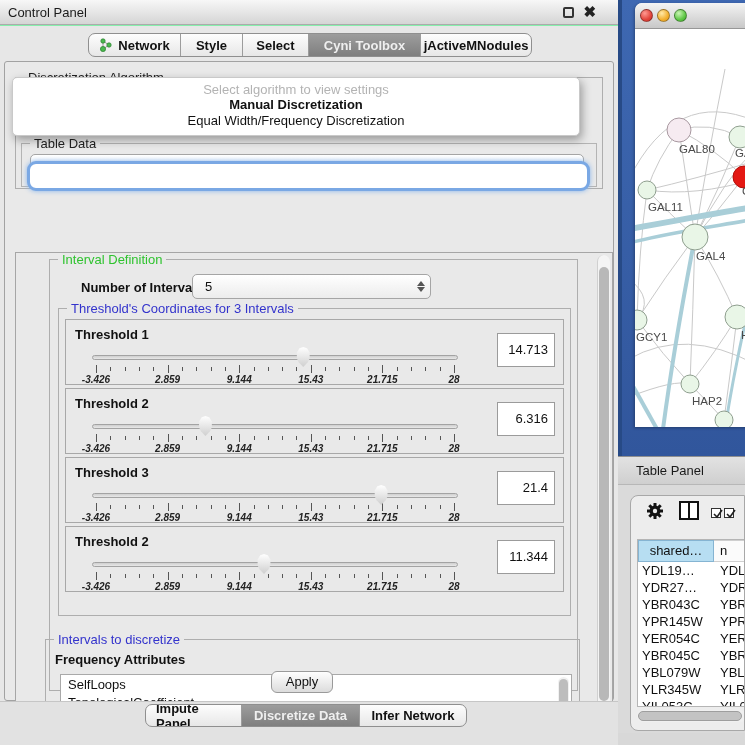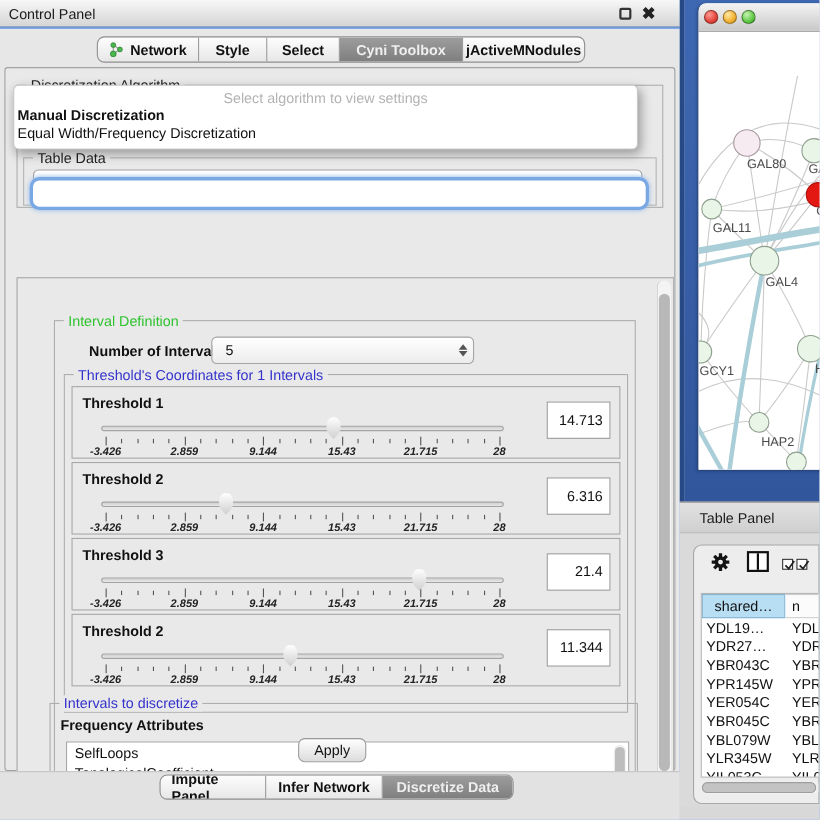--- a/index.html
+++ b/index.html
@@ -1,18 +1,18 @@
 <!DOCTYPE html>
 <html><head>
 <meta charset="utf-8">
 <style>
   * { box-sizing: border-box; margin: 0; padding: 0; }
   html,body { width:745px; height:745px; }
   body { font-family:"Liberation Sans", sans-serif; background:#e3e3e3; position:relative; overflow:hidden; }
-  #root { position:absolute; left:0; top:0; width:745px; height:745px; background:#3b82f6; }
+  #root { position:absolute; left:0; top:0; width:745px; height:745px; background:#86efac; }
 
   
   .cp-header { position:absolute; left:0; top:0; width:618px; height:25px;
     background:linear-gradient(#f7f7f7,#d5d5d5); border-bottom:1px solid #ababab;
     display:flex; align-items:center; font-size:13px; color:#1a1a1a; }
   .cp-title { padding-left:8px; }
   .cp-float { position:absolute; right:44px; top:7px; width:11px; height:11px; border:2px solid #333; border-radius:2px; }
   .cp-close { position:absolute; right:22px; top:3px; font-size:15px; font-weight:bold; color:#222; }
 
   .cp-bg { position:absolute; left:0; top:26px; width:618px; height:719px; background:#e7e7e7; }
@@ -43,21 +43,21 @@
 
   
   .algo-combo { position:absolute; left:22px; top:99px; width:563px; height:30px; border-radius:9px;
     background:#fff; border:3px solid #7aa8e4; box-shadow:0 0 5px #86b4ec; z-index:4; }
 
   
   .popup { position:absolute; left:12px; top:77px; width:568px; height:59px; background:#fff;
     border:1px solid #c9c9c9; border-radius:5px; box-shadow:2px 4px 10px rgba(0,0,0,0.35); z-index:10;
     font-size:13px; }
   .popup .ph { text-align:center; color:#b3b3b3; padding-top:4px; height:18px; }
-  .popup .opt { padding:1px 3px; color:#111; height:16px; line-height:15px; }
+  .popup .opt { padding:1px 3px; color:#111; height:16px; line-height:15px;text-align:center; }
   .popup .opt.first { font-weight:bold; }
 
   .scrollpane { position:absolute; left:10px; top:190px; width:598px; height:474px;
     border:1px solid #a6a6a6; background:#e9e9e9; overflow:hidden; }
   .vscroll { position:absolute; right:2px; top:2px; width:13px; height:468px; background:#f4f4f4;
     border-left:1px solid #d0d0d0; border-radius:7px; }
   .vscroll .thumb { position:absolute; left:1px; top:12px; width:10px; height:434px; background:#b8b8b8; border-radius:6px; }
 
   .threshold-panel { position:relative; height:66px; margin:0 4px 3px 4px; border:1px solid #a8a8a8; background:#e9e9e9; }
   .t-label { position:absolute; left:9px; top:7px; font-size:13px; font-weight:bold; color:#111; }
@@ -183,34 +183,34 @@
         <span class="val">galFiltered.sif default node</span>
         <span class="stepper">
             <i class="up"></i>
             <i class="dn"></i>
           </span>
       </div>
     </div>
 
     <div class="scrollpane">
 
-      <div class="group" style="left:33px; top:6px; width:529px; height:432px;margin-top:32px;">
+      <div class="group" style="left:33px; top:6px; width:529px; height:432px;">
         <span class="legend green">Interval Definition</span>
 
         <div class="nolabel" style="left:31px; top:20px;">Number of Intervals</div>
         <div class="combo" style="left:142px; top:14px; width:239px; height:25px;">
           <span class="val">5</span>
           <span class="stepper">
               <i class="up"></i>
               <i class="dn"></i>
             </span>
         </div>
 
         <div class="group" style="left:8px; top:48px; width:513px; height:308px;">
-          <span class="legend blue">Threshold's Coordinates for 1 Intervals</span>
+          <span class="legend blue">Threshold's Coordinates for 3 Intervals</span>
           <div style="position:absolute; left:2px; top:10px; right:2px;">
   <div class="threshold-panel">
     <div class="t-label">Threshold 1</div>
     <div class="slider-zone">
       <div class="track"></div>
       <div class="ticks">
                     <div class="tick major" style="left: 0%;"></div>
                     <div class="tick" style="left: 4%;"></div>
                     <div class="tick" style="left: 8%;"></div>
                     <div class="tick" style="left: 12%;"></div>
@@ -422,25 +422,25 @@
   </div>
 
   <div class="apply-btn">Apply</div>
 
   <div class="cp-footer"></div>
 
   <div class="seg" style="left:145px; top:704px; height:23px;">
     <div class="tab" style="width:96px;">
       <span>Impute Panel</span>
     </div>
+    <div class="tab sel" style="width:118px;">
+      <span>Discretize Data</span>
+    </div>
     <div class="tab" style="width:106px;">
       <span>Infer Network</span>
-    </div>
-    <div class="tab sel" style="width:118px;">
-      <span>Discretize Data</span>
     </div>
   </div>
 
   <div class="right-region">
     <div class="desktop-blue">
       <div class="net-win">
         <div class="net-titlebar">
           <span class="tl red"></span>
           <span class="tl yellow"></span>
           <span class="tl green"></span>

